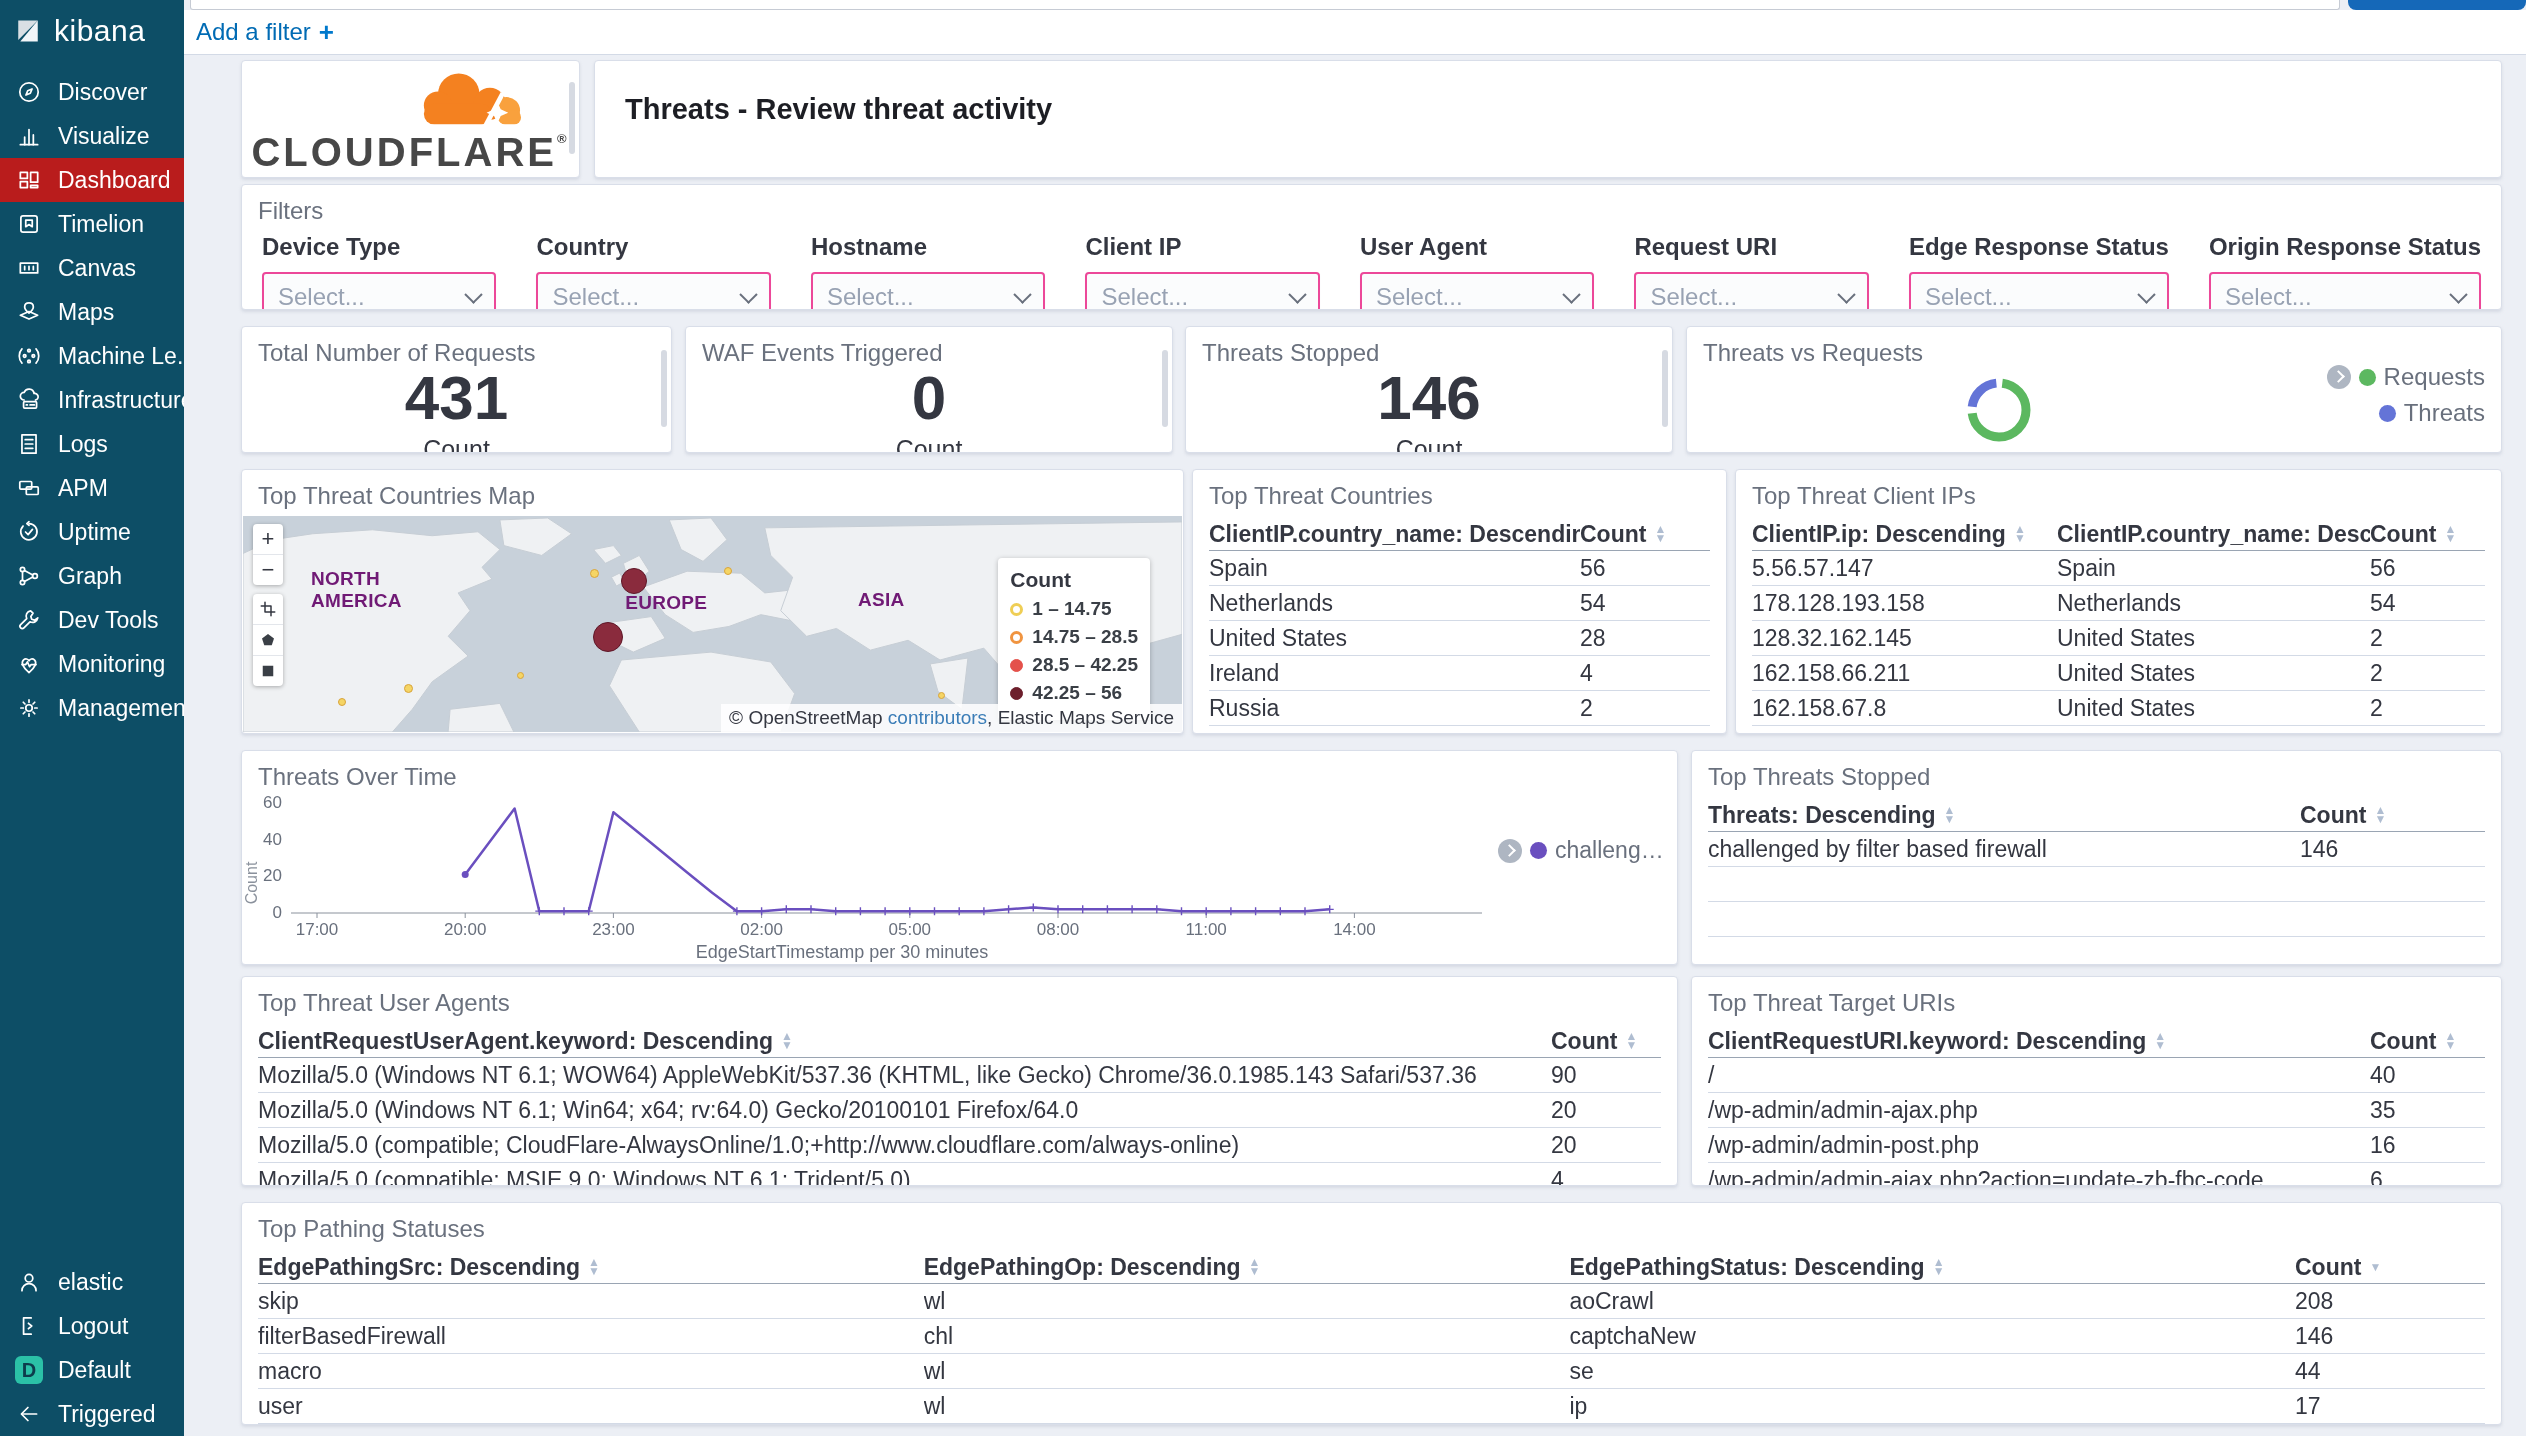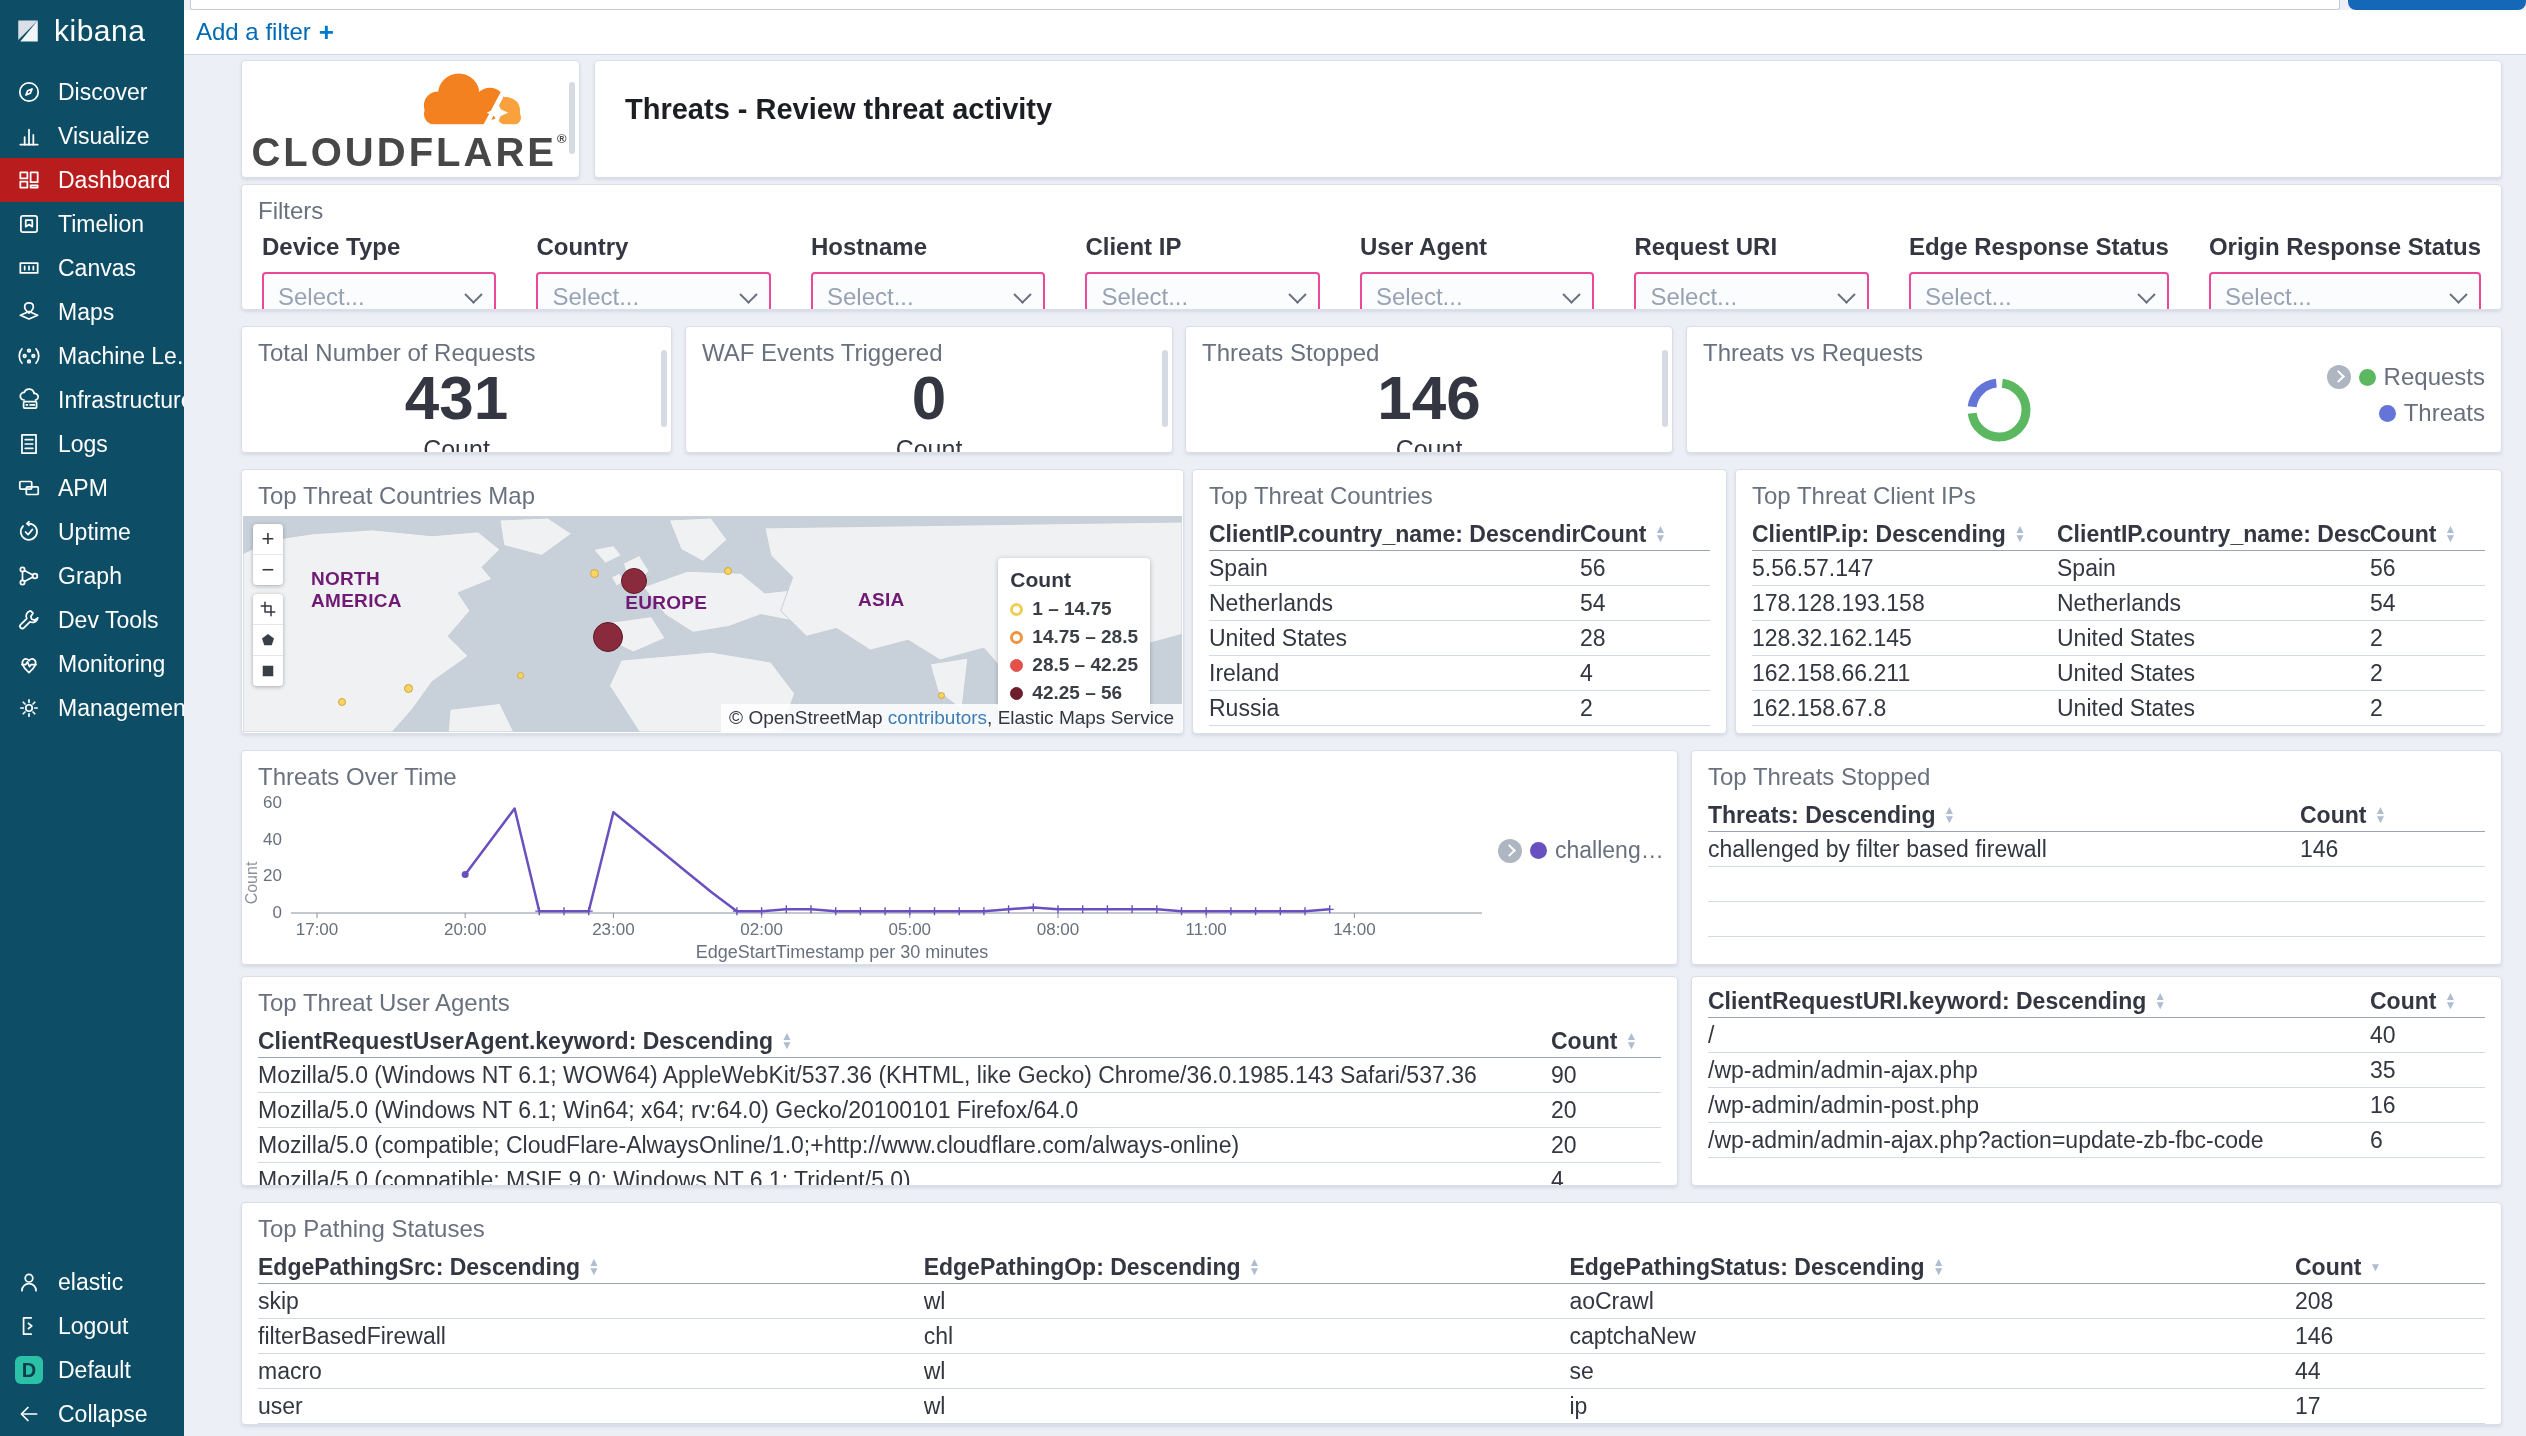--- a/index.html
+++ b/index.html
@@ -302,21 +302,21 @@
         </span>
         <span>Default</span>
       </div>
       <div class="nav-item">
         <span class="nav-icon">
           <svg viewBox="0 0 24 24" fill="none" stroke="currentColor" stroke-width="1.6" stroke-linecap="round" stroke-linejoin="round">
             <path d="M19 12H5.5"></path>
             <path d="M11 6l-6 6 6 6"></path>
           </svg>
         </span>
-        <span>Collapse</span>
+        <span>Triggered</span>
       </div>
     </div>
 </div>
 
 <div class="main">
   <div class="querybar">
     <div class="qinput"></div>
     <div class="qbtn"></div>
   </div>
   <div class="filterbar">
@@ -752,20 +752,21 @@
               <div class="cell">Mozilla/5.0 (compatible; CloudFlare-AlwaysOnline/1.0;+http://www.cloudflare.com/always-online)</div>
               <div class="cell">20</div>
             </div>
             <div class="trow" style="grid-template-columns: 1fr 110px;">
               <div class="cell">Mozilla/5.0 (compatible; MSIE 9.0; Windows NT 6.1; Trident/5.0)</div>
               <div class="cell">4</div>
             </div>
           </div>
       </div>
       <div class="panel uris-panel">
+        <div class="vtitle">Top Threat Target URIs</div>
         <div class="vtable">
             <div class="trow head" style="grid-template-columns: 1fr 115px;">
               <div class="cell">
                 <span class="lbl">ClientRequestURI.keyword: Descending</span>
                 <span class="sorticon">
                   <i>▲</i>
                   <i>▼</i>
                 </span>
               </div>
               <div class="cell">

